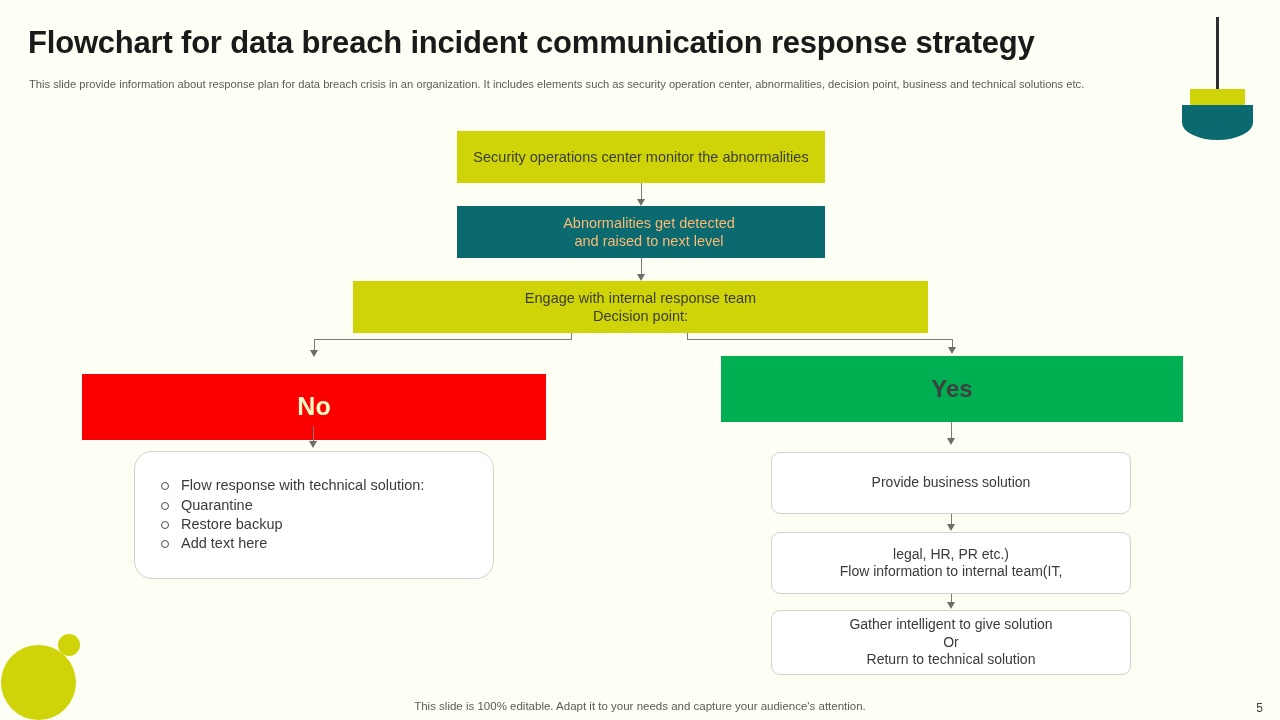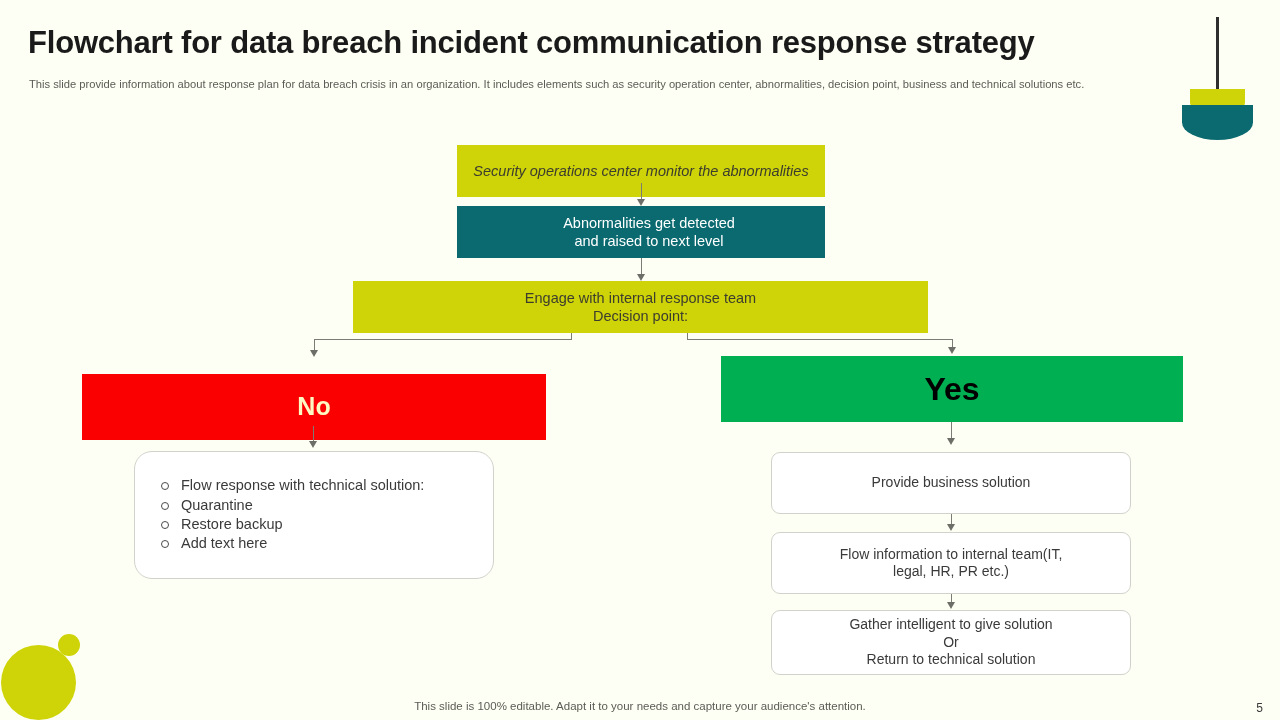--- a/index.html
+++ b/index.html
@@ -95,39 +95,39 @@
   .box {
     position: absolute;
     box-sizing: border-box;
     display: flex;
     align-items: center;
     justify-content: center;
     text-align: center;
     line-height: 1.25;
   }
   .box-yellow { background: #CED408; color: #3D3D2E; font-size: 14.5px; }
-  .box-teal   { background: #0A6A70; color: #ffffff; font-size: 14.5px; padding-left: 16px; }
+  .box-teal   { background: #0A6A70; color: #fdba74; font-size: 14.5px; padding-left: 16px; }
   .box-red    { background: #FB0000; color: #fef9c3; font-size: 25px; font-weight: bold; margin-top: 14px; }
-  .box-green  { background: #00AF51; color: #000000; font-size: 32px; font-weight: bold; }
+  .box-green  { background: #00AF51; color: #404040; font-size: 24px; font-weight: bold; }
   .box-white  {
     background: #FFFFFF;
     color: #3A3A3A;
     font-size: 14px;
     border: 1px solid #D2D2CC;
     border-radius: 9px;
   }
   .box-white-round {
     background: #FFFFFF;
     color: #3A3A3A;
     font-size: 14.5px;
     border: 1px solid #D2D2CC;
     border-radius: 18px;
   }
 
-  #box-sec-ops      { left: 457px; top: 145px; width: 368px; height: 52px; font-style: italic; }
+  #box-sec-ops      { left: 457px; top: 131px; width: 368px; height: 52px; }
   #box-abnormal     { left: 457px; top: 206px; width: 368px; height: 52px; }
   #box-decision     { left: 353px; top: 281px; width: 575px; height: 52px; }
   #box-no           { left: 82px; top: 360px; width: 464px; height: 66px; }
   #box-yes          { left: 721px; top: 356px; width: 462px; height: 66px; }
   #box-tech-list    { left: 134px; top: 451px; width: 360px; height: 128px; }
   #box-business     { left: 771px; top: 452px; width: 360px; height: 62px; text-align: right; }
   #box-flowinfo     { left: 771px; top: 532px; width: 360px; height: 62px; }
   #box-gather       { left: 771px; top: 610px; width: 360px; height: 65px; }
 
   
@@ -268,22 +268,22 @@
 
   <div id="box-business" class="box box-white">
     <span>Provide business solution</span>
   </div>
 
   <div class="v-line" style="left:951px; top:514px; height:11px;"></div>
   <div class="arrow-down" style="left:947px; top:524px;"></div>
 
   <div id="box-flowinfo" class="box box-white">
     <div>
+      <div>legal, HR, PR etc.)</div>
       <div>Flow information to internal team(IT,</div>
-      <div>legal, HR, PR etc.)</div>
     </div>
   </div>
 
   <div class="v-line" style="left:951px; top:594px; height:9px;"></div>
   <div class="arrow-down" style="left:947px; top:602px;"></div>
 
   <div id="box-gather" class="box box-white">
     <div>
       <div>Gather intelligent to give solution</div>
       <div>Or</div>

